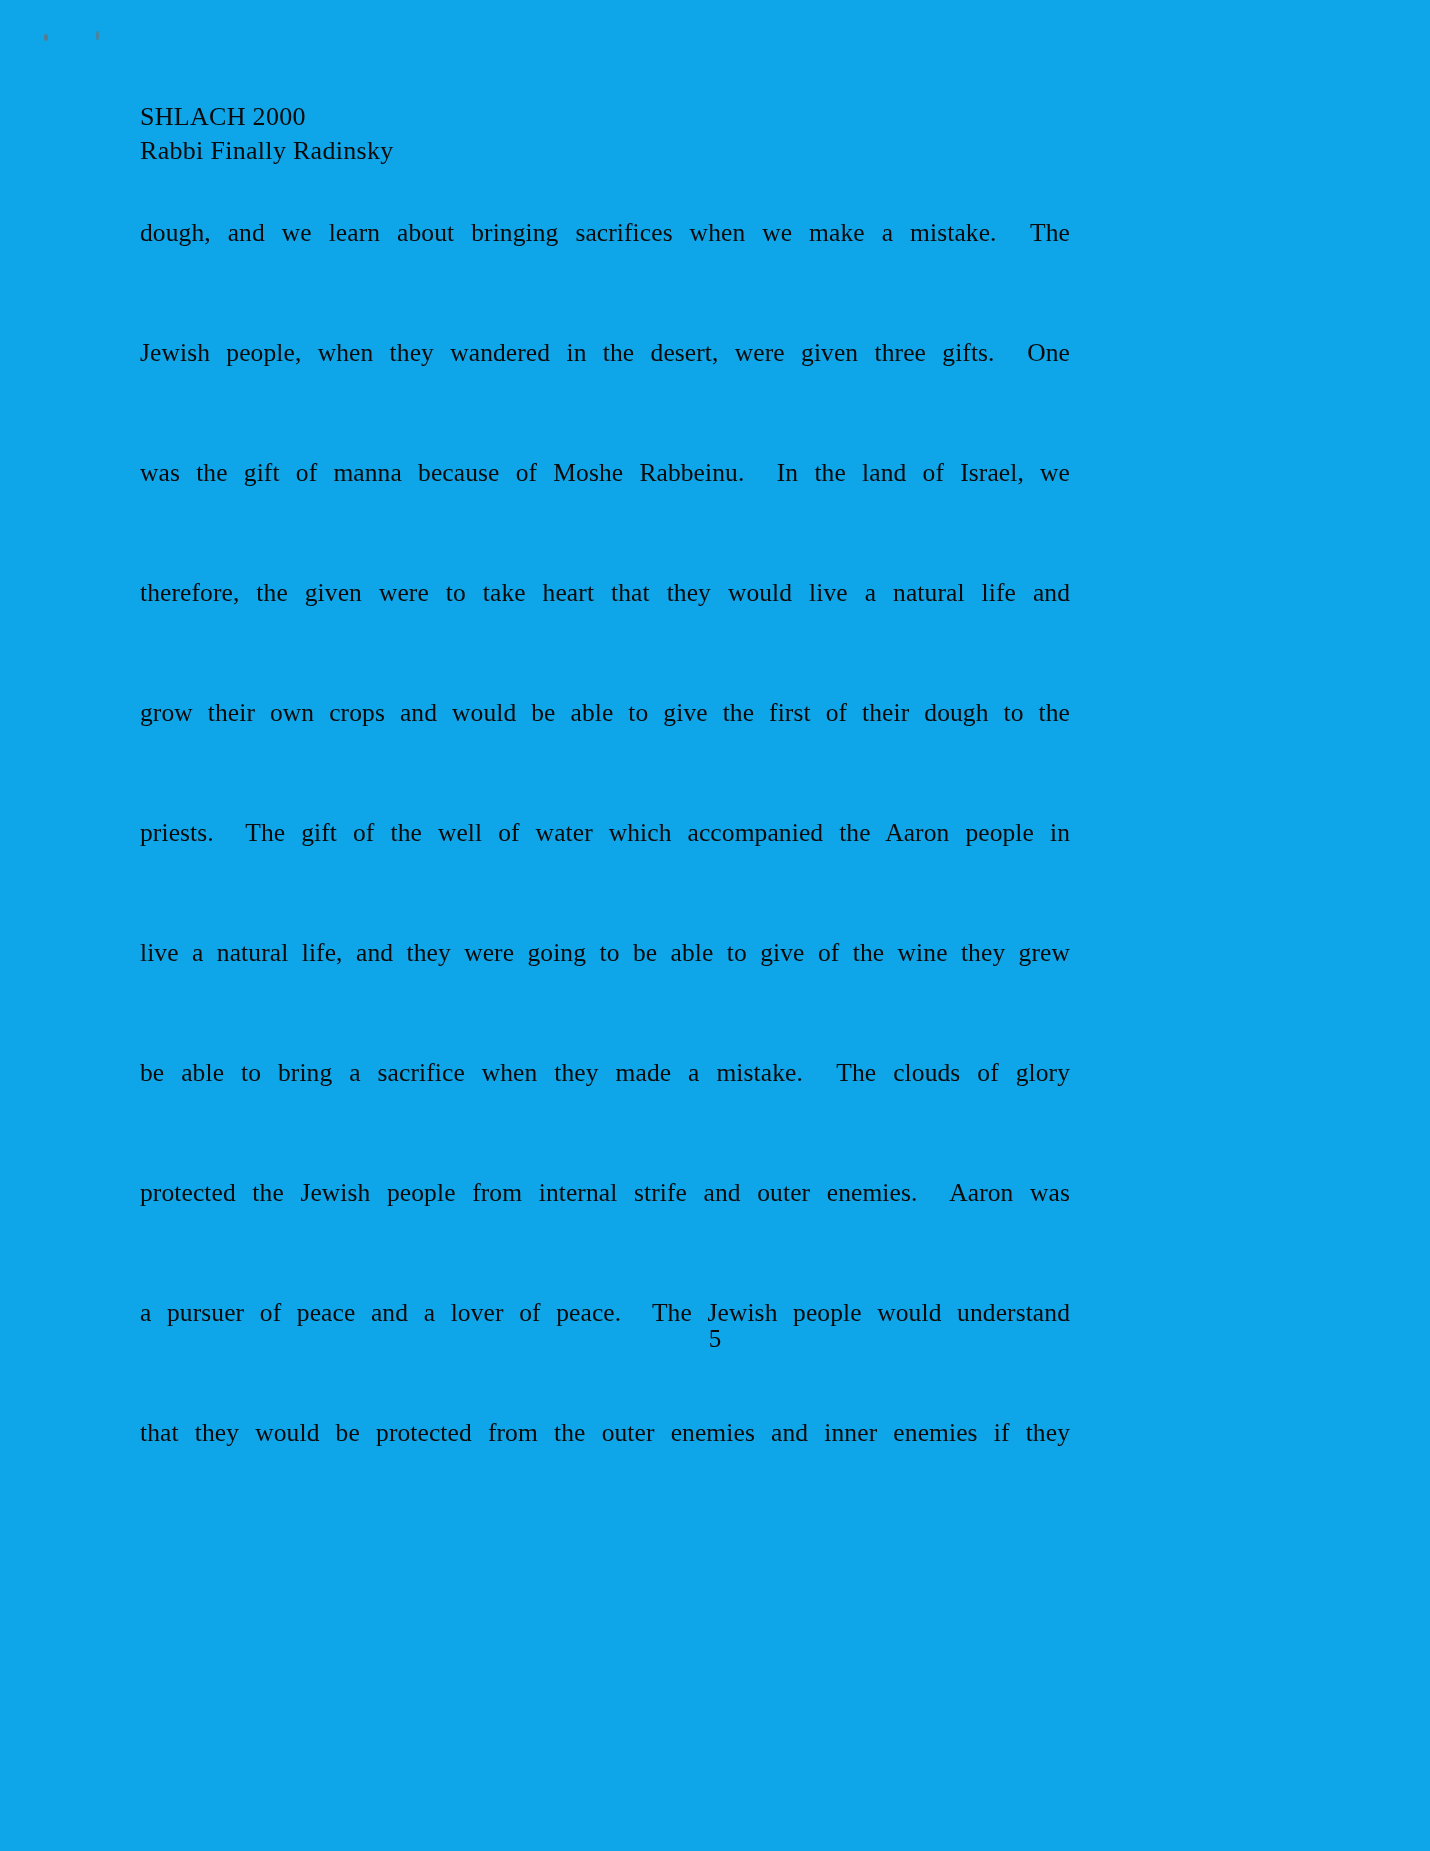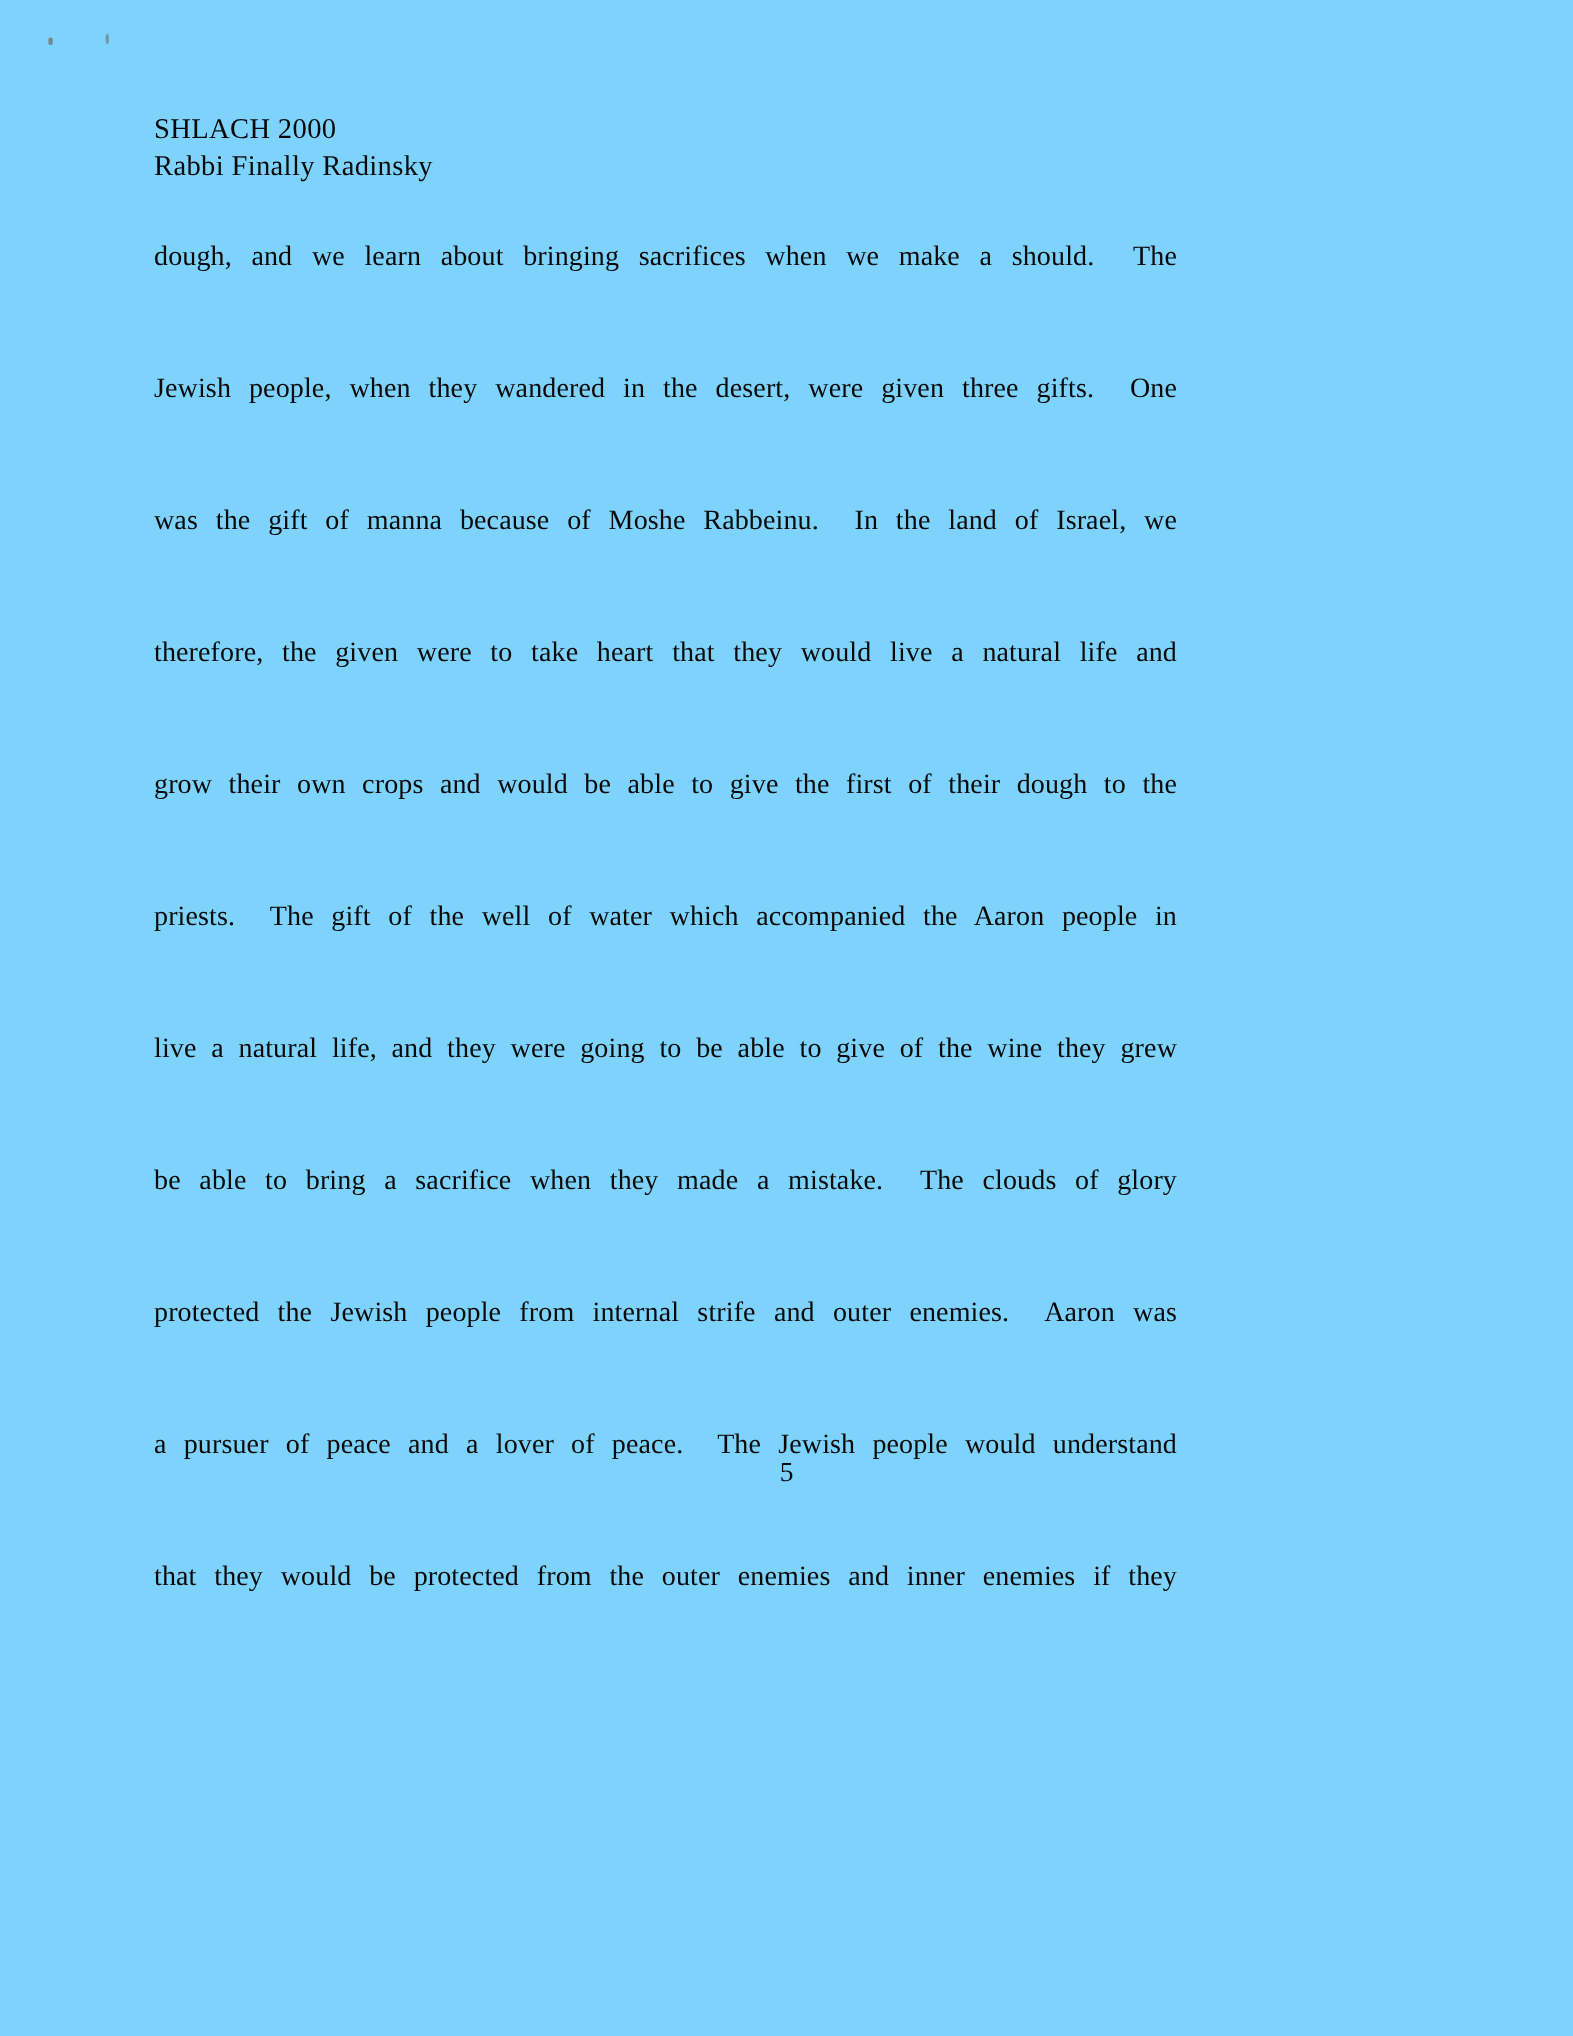--- a/index.html
+++ b/index.html
@@ -12,21 +12,21 @@
     height: 1851px;
     position: relative;
     font-family: "Liberation Serif", serif;
     color: #0a0a0a;
     overflow: hidden;
   }
 
   .page {
     position: absolute;
     inset: 0;
-    background: #7dd3fc;
+    background: #0ea5e9;
   }
 
   
   .speck {
     position: absolute;
     background: #6f6f6f;
     border-radius: 40%;
   }
   .speck-a { left: 44px; top: 34px; width: 4px; height: 7px; opacity: .75; }
   .speck-b { left: 96px; top: 31px; width: 3px; height: 9px; opacity: .6; }
@@ -92,21 +92,21 @@
 
   <div class="doc-body">
 
     <div class="heading">
       <span>SHLACH 2000</span>
       <span class="line2">Rabbi Finally Radinsky</span>
     </div>
 
     <div class="content">
       <p>
-        <span class="line line-j">dough, and we learn about bringing sacrifices when we make a should.  The</span>
+        <span class="line line-j">dough, and we learn about bringing sacrifices when we make a mistake.  The</span>
         <span class="line line-j">Jewish people, when they wandered in the desert, were given three gifts.  One</span>
         <span class="line line-j">was the gift of manna because of Moshe Rabbeinu.  In the land of Israel, we</span>
         <span class="line line-j">therefore, the given were to take heart that they would live a natural life and</span>
         <span class="line line-j">grow their own crops and would be able to give the first of their dough to the</span>
         <span class="line line-j">priests.  The gift of the well of water which accompanied the Aaron people in</span>
         <span class="line line-j">live a natural life, and they were going to be able to give of the wine they grew</span>
         <span class="line line-j">be able to bring a sacrifice when they made a mistake.  The clouds of glory</span>
         <span class="line line-j">protected the Jewish people from internal strife and outer enemies.  Aaron was</span>
         <span class="line line-j">a pursuer of peace and a lover of peace.  The Jewish people would understand</span>
         <span class="line line-j">that they would be protected from the outer enemies and inner enemies if they</span>

